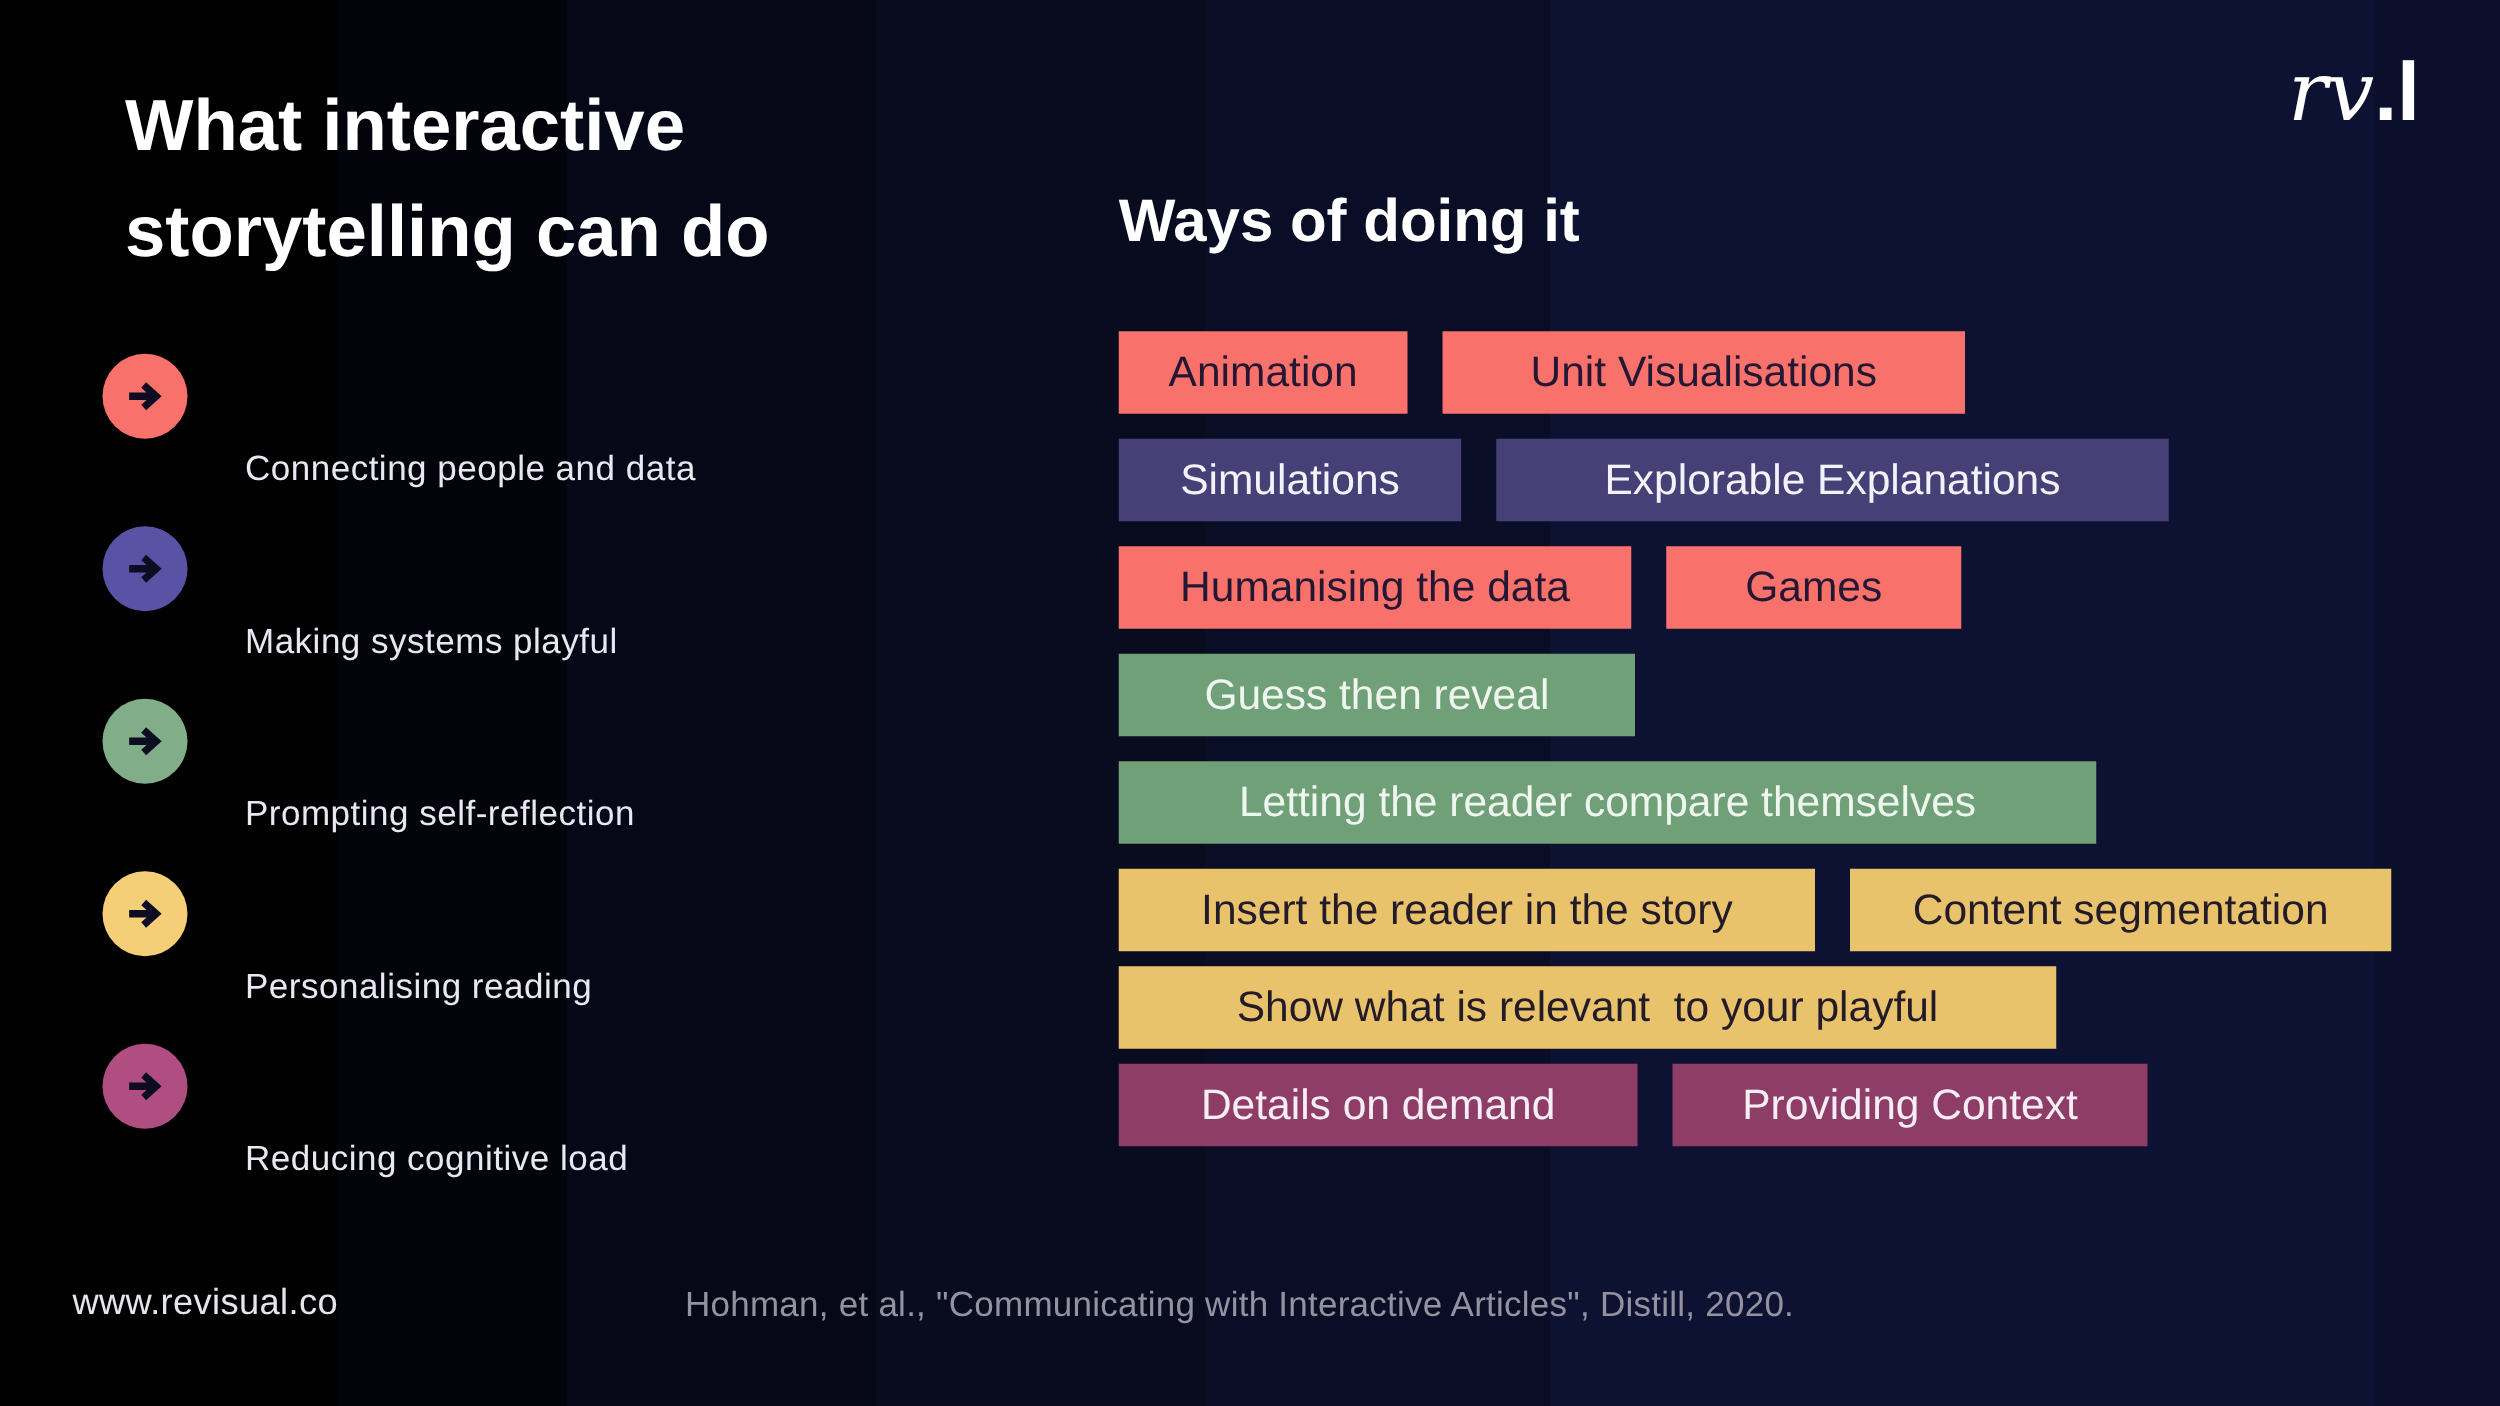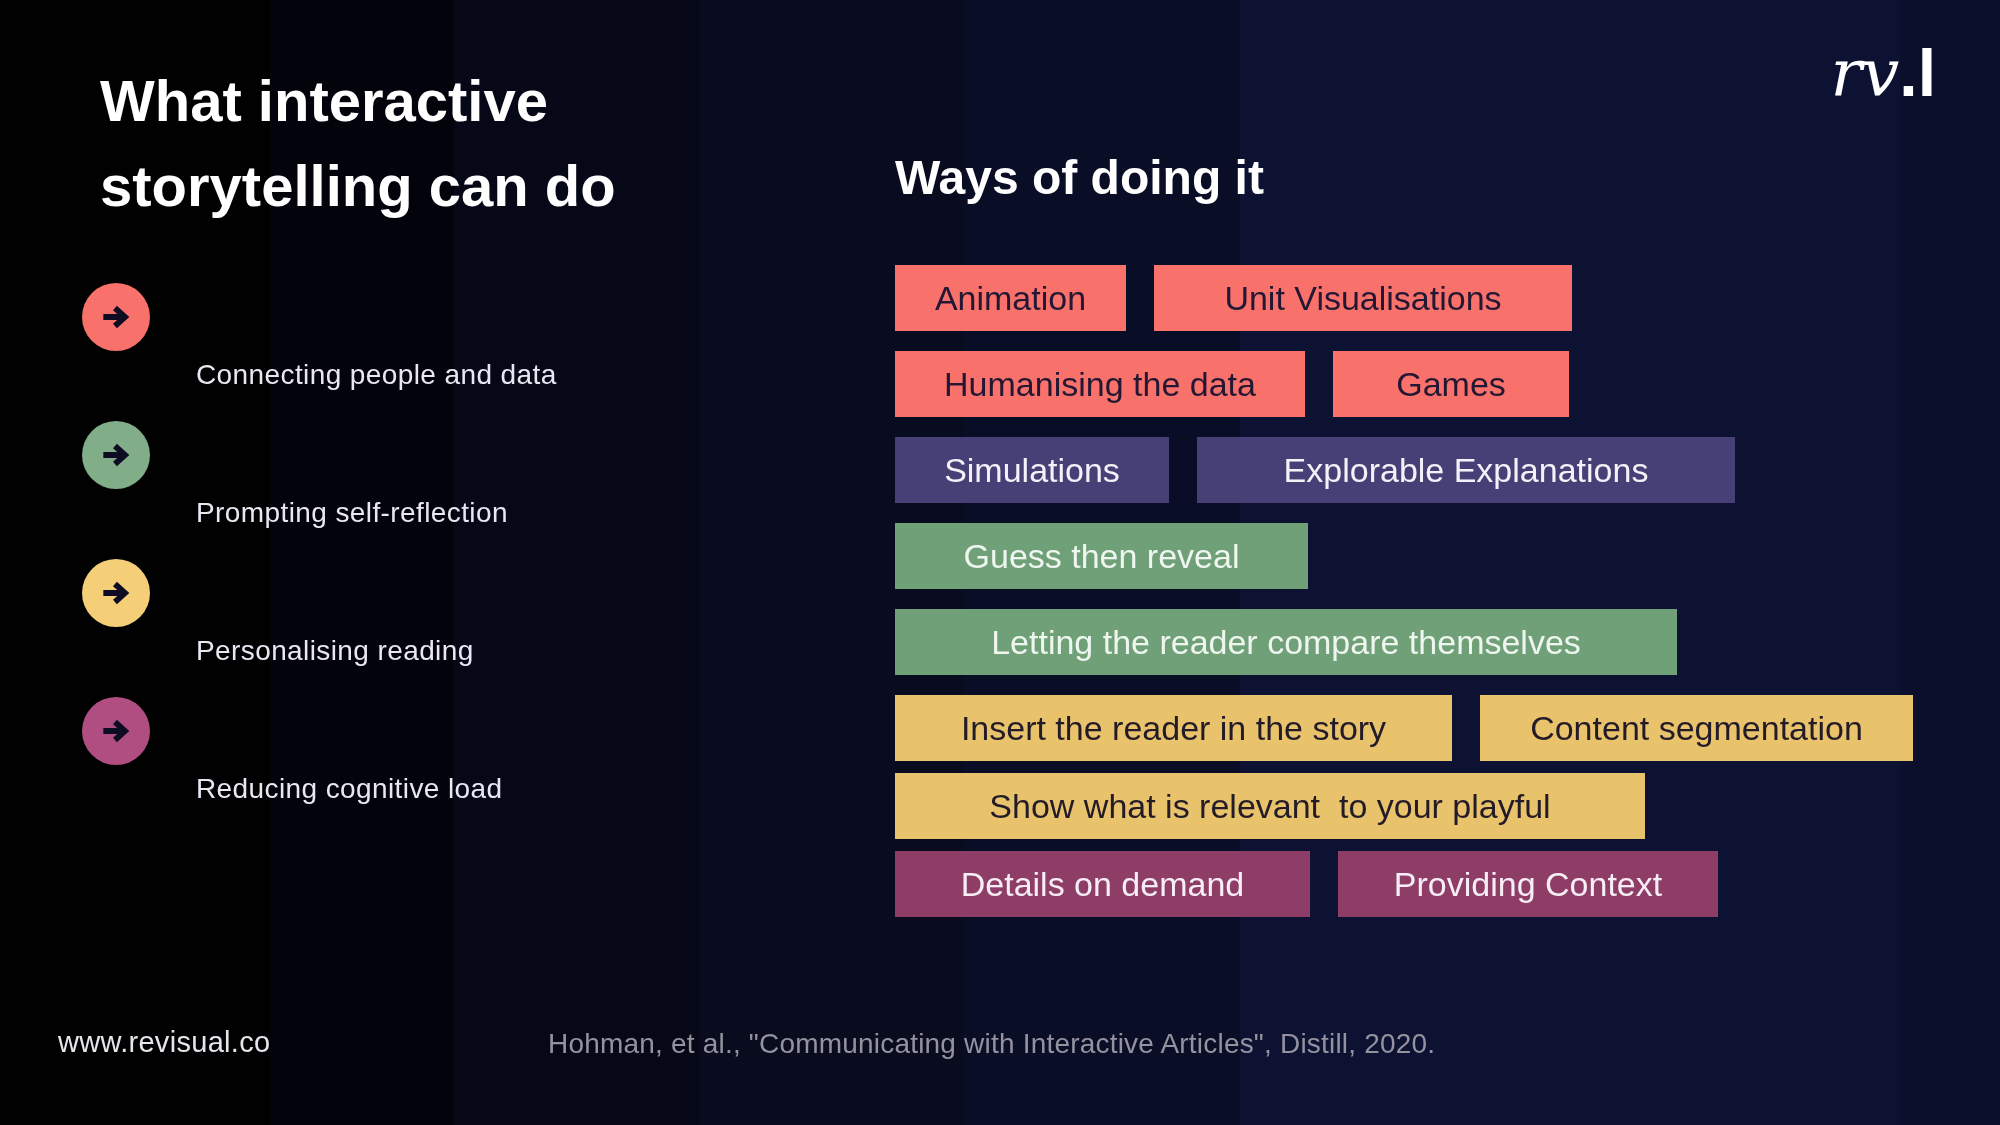--- a/index.html
+++ b/index.html
@@ -102,20 +102,28 @@
 
     <div class="cap-item">
       <span class="cap-icon cap-icon--red">
         <svg width="38" height="38" viewBox="0 0 36 36">
             <path d="M6 18 H25 M17 9.5 L26.5 18 L17 26.5" fill="none" stroke="#0d0c22" stroke-width="5.5"></path>
           </svg>
       </span>
       <span class="cap-label">Connecting people and data</span>
     </div>
 
+    <div class="cap-item">
+      <span class="cap-icon cap-icon--purple">
+        <svg width="38" height="38" viewBox="0 0 36 36">
+            <path d="M6 18 H25 M17 9.5 L26.5 18 L17 26.5" fill="none" stroke="#0d0c22" stroke-width="5.5"></path>
+          </svg>
+      </span>
+      <span class="cap-label">Making systems playful</span>
+    </div>
 
     <div class="cap-item">
       <span class="cap-icon cap-icon--green">
         <svg width="38" height="38" viewBox="0 0 36 36">
             <path d="M6 18 H25 M17 9.5 L26.5 18 L17 26.5" fill="none" stroke="#0d0c22" stroke-width="5.5"></path>
           </svg>
       </span>
       <span class="cap-label">Prompting self-reflection</span>
     </div>
 
@@ -140,27 +148,27 @@
   </div>
 
   <div class="tags">
 
     <div class="tag-row">
       <span class="tag tag--red w231">Animation</span>
       <span class="tag tag--red w418">Unit Visualisations</span>
     </div>
 
     <div class="tag-row">
-      <span class="tag tag--red w410">Humanising the data</span>
-      <span class="tag tag--red w236">Games</span>
+      <span class="tag tag--purple w274">Simulations</span>
+      <span class="tag tag--purple w538">Explorable Explanations</span>
     </div>
 
     <div class="tag-row">
-      <span class="tag tag--purple w274">Simulations</span>
-      <span class="tag tag--purple w538">Explorable Explanations</span>
+      <span class="tag tag--red w410">Humanising the data</span>
+      <span class="tag tag--red w236">Games</span>
     </div>
 
     <div class="tag-row">
       <span class="tag tag--green w413">Guess then reveal</span>
     </div>
 
     <div class="tag-row">
       <span class="tag tag--green w782">Letting the reader compare themselves</span>
     </div>
 

